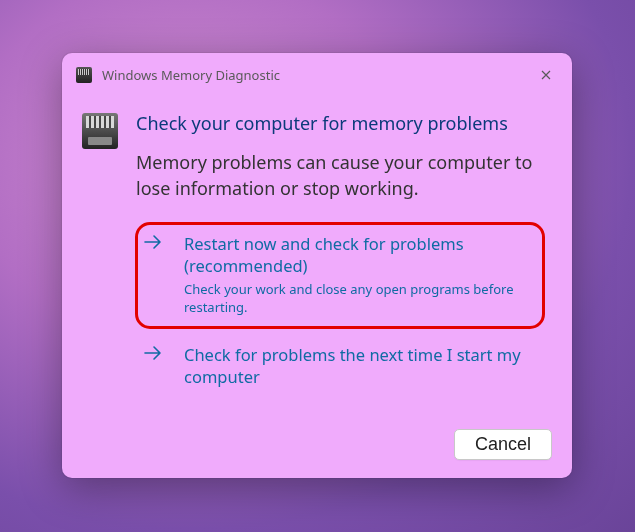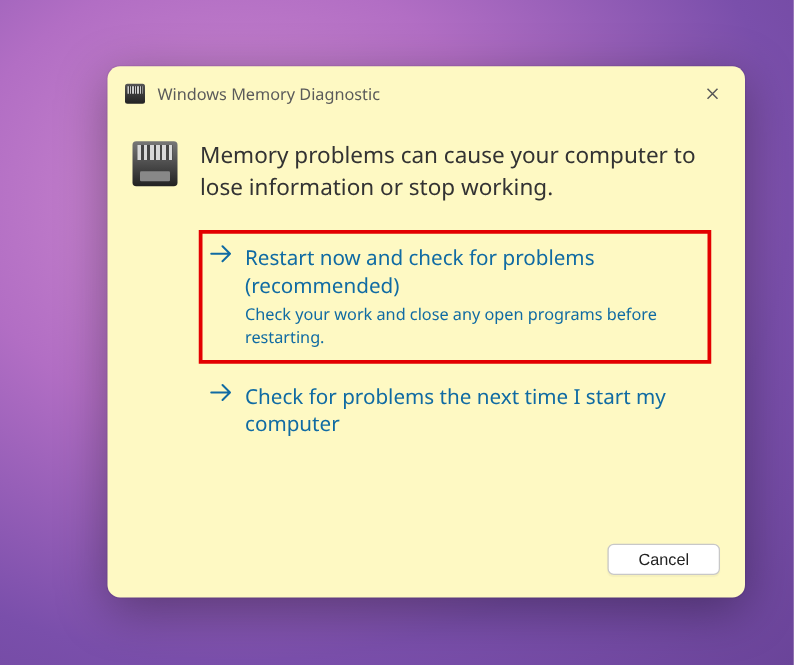--- a/index.html
+++ b/index.html
@@ -7,24 +7,24 @@
   body {
     width:635px; height:532px;
     background: radial-gradient(ellipse at 30% 30%, #d08cd0 0%, #b26ec4 35%, #7a4fab 70%, #6a4499 100%);
     font-family: "Segoe UI", system-ui, sans-serif;
     overflow:hidden;
   }
   .window {
     position:absolute;
     left:62px; top:53px;
     width:510px; height:425px;
-    background:#fef9c3;
+    background:#f0abfc;
     border-radius:10px;
     box-shadow: 0 10px 40px rgba(0,0,0,.35), 0 0 0 1px rgba(0,0,0,.05);
-    display:flex; flex-direction:column;margin-left:24px;
+    display:flex; flex-direction:column;
   }
   .titlebar {
     display:flex; align-items:center;
     padding:8px 10px 4px 14px;
   }
   .titlebar .app-icon {
     width:16px; height:16px;
     background:linear-gradient(#555,#222);
     border-radius:2px;
     position:relative;
@@ -62,22 +62,22 @@
   }
   .main { flex:1; }
   h1.heading {
     margin:0 0 14px 0; font-weight:400;
     font-size:18px; color:#0b3a7a;
   }
   .desc {
     font-size:18px; color:#333; line-height:1.45; margin:0 0 22px 0;
   }
   .option {
-    display:flex; gap:10px; padding:10px 12px 12px 8px;
-    cursor:pointer; margin-bottom:6px;
+    display:flex; gap:22px; padding:10px 12px 12px 8px;
+    cursor:pointer; margin-bottom:6px;border-radius:14px;
   }
   .option.highlight {
     outline:3px solid #e30000; outline-offset:-2px;
   }
   .option .arrow {
     color:#106ba3; font-size:18px; line-height:20px; flex-shrink:0; width:18px;
   }
   .option .arrow svg{ width:18px; height:16px; }
   .option .opt-body { flex:1; }
   .opt-title {
@@ -86,21 +86,21 @@
   .opt-sub {
     color:#106ba3; font-size:13px; line-height:1.4; margin-top:4px;
   }
   .footer {
     border-top:0; padding:14px 20px 18px;
     display:flex; justify-content:flex-end;
   }
   .btn {
     min-width:90px; padding:4px 20px;
     background:#ffffff; border:1px solid #c8c8c8; border-radius:5px;
-    font-size:13px; color:#222; cursor:pointer;
+    font-size:18px; color:#222; cursor:pointer;
     box-shadow:0 1px 1px rgba(0,0,0,.04);
   }
 </style>
 </head>
 <body>
 
 <div class="window">
 
   <div class="titlebar">
     <div class="app-icon"></div>
@@ -108,20 +108,21 @@
     <div class="close">
       <svg viewBox="0 0 10 10">
           <path d="M1 1 L9 9 M9 1 L1 9" stroke="currentColor" stroke-width="1.2" fill="none"></path>
         </svg>
     </div>
   </div>
 
   <div class="content">
     <div class="big-icon"></div>
     <div class="main">
+      <h1 class="heading">Check your computer for memory problems</h1>
       <p class="desc">Memory problems can cause your computer to lose information or stop working.</p>
 
       <div class="option highlight">
         <div class="arrow">
           <svg viewBox="0 0 18 16">
               <path d="M1 8 H15 M10 2 L16 8 L10 14" stroke="#106ba3" stroke-width="1.6" fill="none" stroke-linecap="round" stroke-linejoin="round"></path>
             </svg>
         </div>
         <div class="opt-body">
           <div class="opt-title">Restart now and check for problems (recommended)</div>

